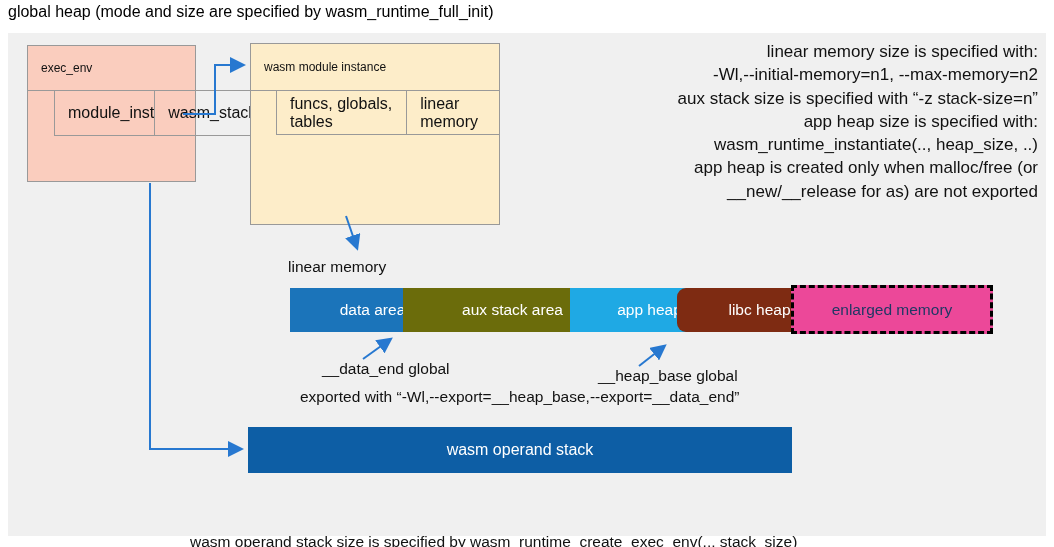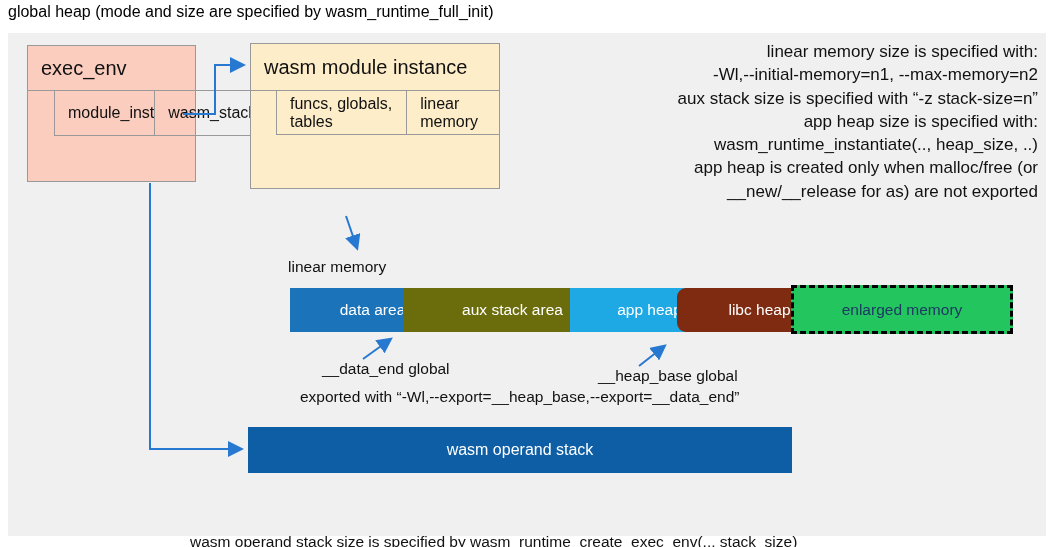--- a/index.html
+++ b/index.html
@@ -7,50 +7,50 @@
     position:relative;width:1054px;height:547px;overflow:hidden;
     font-family:"Liberation Sans",sans-serif;color:#111;background:#fff;
   }
   .abs{position:absolute;}
   #page-title{left:8px;top:3px;font-size:16px;color:#000;}
   #panel{left:8px;top:33px;width:1038px;height:503px;background:#f0f0f0;}
 
   
   .struct{box-sizing:border-box;border:1px solid #999;}
   .struct .hdr{box-sizing:border-box;border-bottom:1px solid #999;
-    display:flex;align-items:center;padding-left:13px;font-size:20px;}
+    display:flex;align-items:center;padding-left:13px;font-size:12px;}
   .struct .body{display:flex;}
   .struct .gutter{flex:none;}
   .struct .rows{flex:1;display:flex;}
   .struct .row{box-sizing:border-box;border:1px solid #999;margin-top:-1px;margin-right:-1px;
     display:flex;align-items:center;padding-left:13px;font-size:16px;}
 
   #exec-env{left:27px;top:45px;width:169px;height:137px;}
   #exec-env .hdr{height:45px;}
   #exec-env .gutter{width:26px;}
   #exec-env .row{height:46px;}
-  #module-instance{left:250px;top:43px;width:250px;height:146px;}
+  #module-instance{left:250px;top:43px;width:250px;height:182px;}
   #module-instance .hdr{height:47px;}
   #module-instance .gutter{width:25px;}
   #module-instance .row{height:45px;}
 
   
   #notes{left:528px;top:40px;width:510px;font-size:17px;line-height:23.3px;text-align:right;}
   #notes .line{white-space:pre;}
 
   
   #lm-label{left:288px;top:258px;font-size:15.5px;}
   .seg{top:288px;height:44px;display:flex;align-items:center;justify-content:center;
        color:#fff;font-size:15.5px;white-space:nowrap;padding-left:26px;}
   #seg-0{left:290px;width:113px;}
   #seg-1{left:403px;width:167px;}
   #seg-2{left:570px;width:107px;}
   #seg-3{left:677px;width:113px;}
-  #seg-enlarged{left:791px;top:285px;width:222px;height:49px;box-sizing:border-box;
-    background:#22c55e;border:3px dashed #000;display:flex;align-items:center;
+  #seg-enlarged{left:791px;top:285px;width:202px;height:49px;box-sizing:border-box;
+    background:#ec4899;border:3px dashed #000;display:flex;align-items:center;
     justify-content:center;font-size:15.5px;}
 
   .note-label{font-size:15.5px;white-space:nowrap;}
   #lbl-data-end{left:322px;top:360px;}
   #lbl-heap-base{left:598px;top:367px;}
   #lbl-exported{left:300px;top:388px;}
 
   #operand-bar{left:248px;top:427px;width:544px;height:46px;
     display:flex;align-items:center;justify-content:center;color:#fff;font-size:16px;}
   #operand-caption{left:190px;top:484px;font-size:15.5px;line-height:23px;white-space:pre;}

